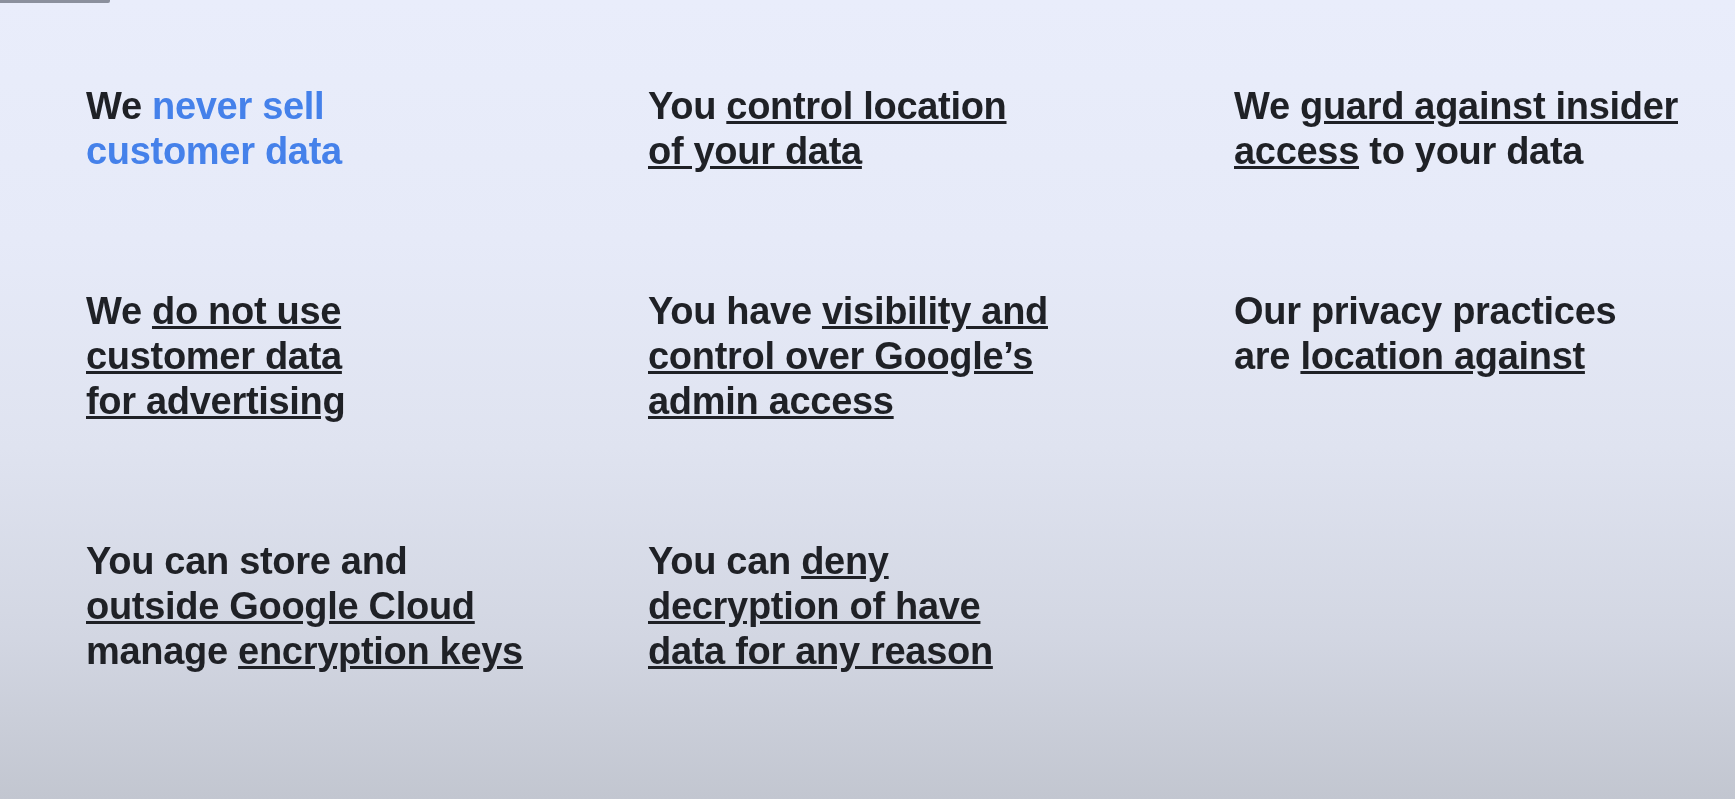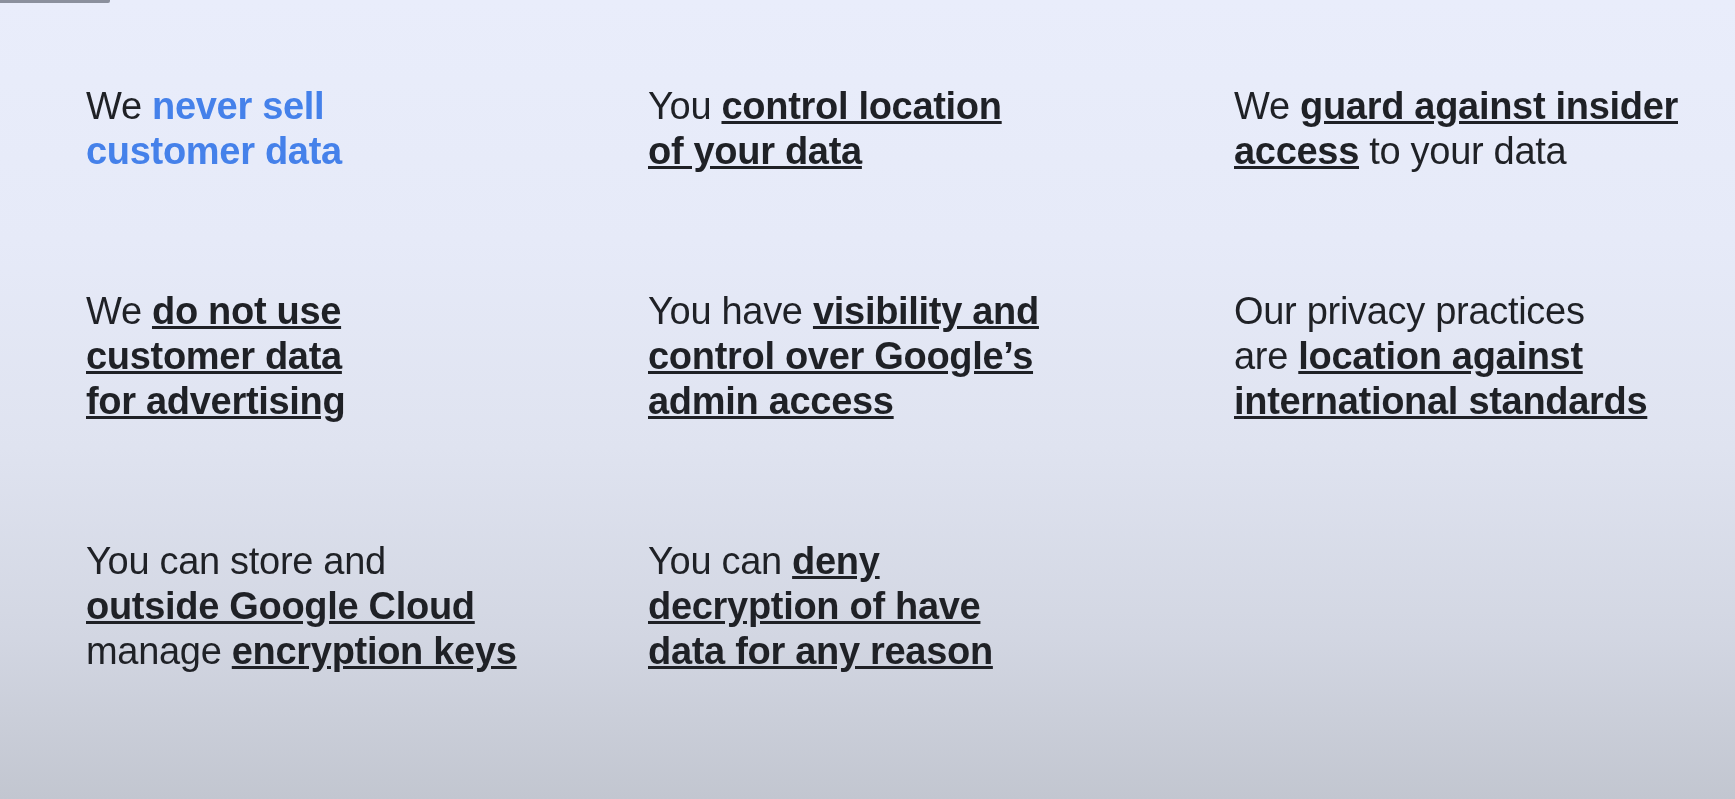--- a/index.html
+++ b/index.html
@@ -43,21 +43,21 @@
   }
   .card {
     color: var(--text);
     font-size: 38px;
     line-height: 45px;
     letter-spacing: -0.3px;
   }
   .line {
     white-space: nowrap;
   }
-  .seg-regular { font-weight: 400; text-align: right; }
+  .seg-regular { font-weight: 700; text-align: right; }
   .seg-bold    { font-weight: 700; text-decoration: underline; }
   .seg-accent  { font-weight: 700; color: var(--accent); }
 </style>
 </head>
 <body>
 
 <div class="stage">
   <div class="artifact-top"></div>
   <div class="grid" id="statements-grid">
       <div class="card">
@@ -78,21 +78,20 @@
         <div class="line"><span class="seg-bold">for advertising</span></div>
       </div>
       <div class="card">
         <div class="line"><span class="seg-regular">You have </span><span class="seg-bold">visibility and</span></div>
         <div class="line"><span class="seg-bold">control over Google’s</span></div>
         <div class="line"><span class="seg-bold">admin access</span></div>
       </div>
       <div class="card">
         <div class="line"><span class="seg-regular">Our privacy practices</span></div>
         <div class="line"><span class="seg-regular">are </span><span class="seg-bold">location against</span></div>
-        <div class="line"><span class="seg-bold">international standards</span></div>
       </div>
       <div class="card">
         <div class="line"><span class="seg-regular">You can store and</span></div>
         <div class="line"><span class="seg-bold">outside Google Cloud</span></div>
         <div class="line"><span class="seg-regular">manage </span><span class="seg-bold">encryption keys</span></div>
       </div>
       <div class="card">
         <div class="line"><span class="seg-regular">You can </span><span class="seg-bold">deny</span></div>
         <div class="line"><span class="seg-bold">decryption of have</span></div>
         <div class="line"><span class="seg-bold">data for any reason</span></div>

